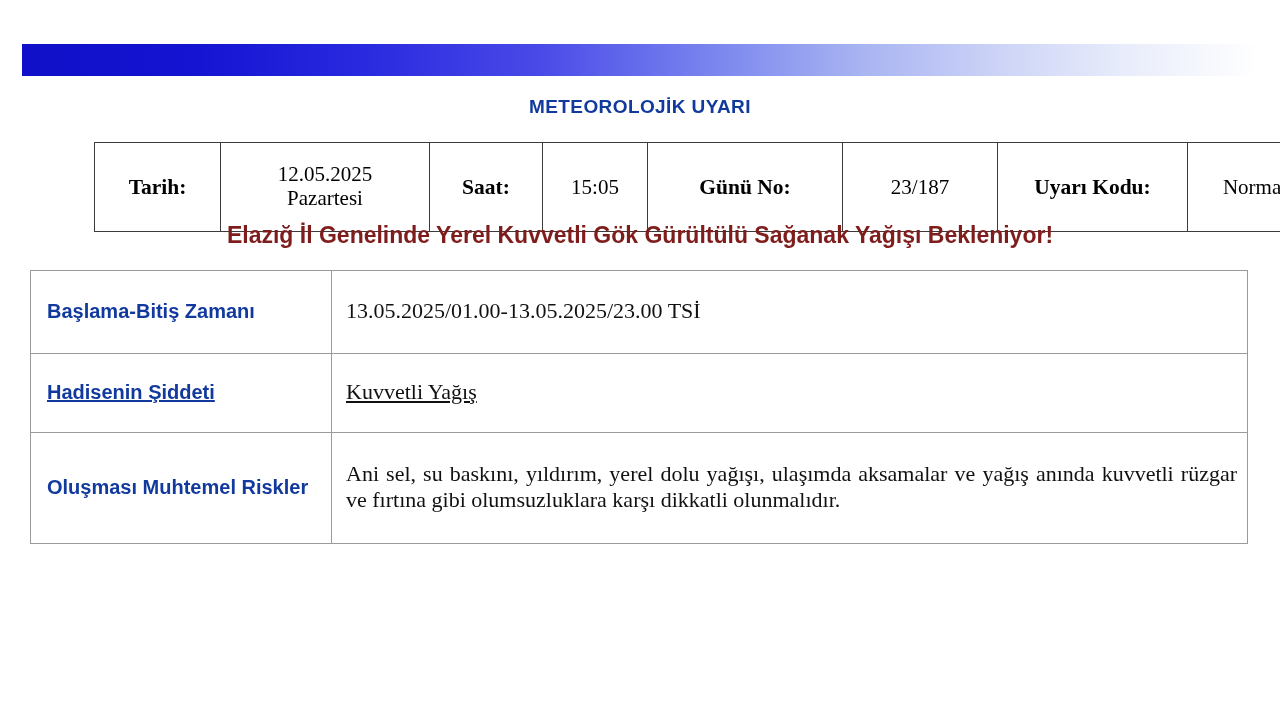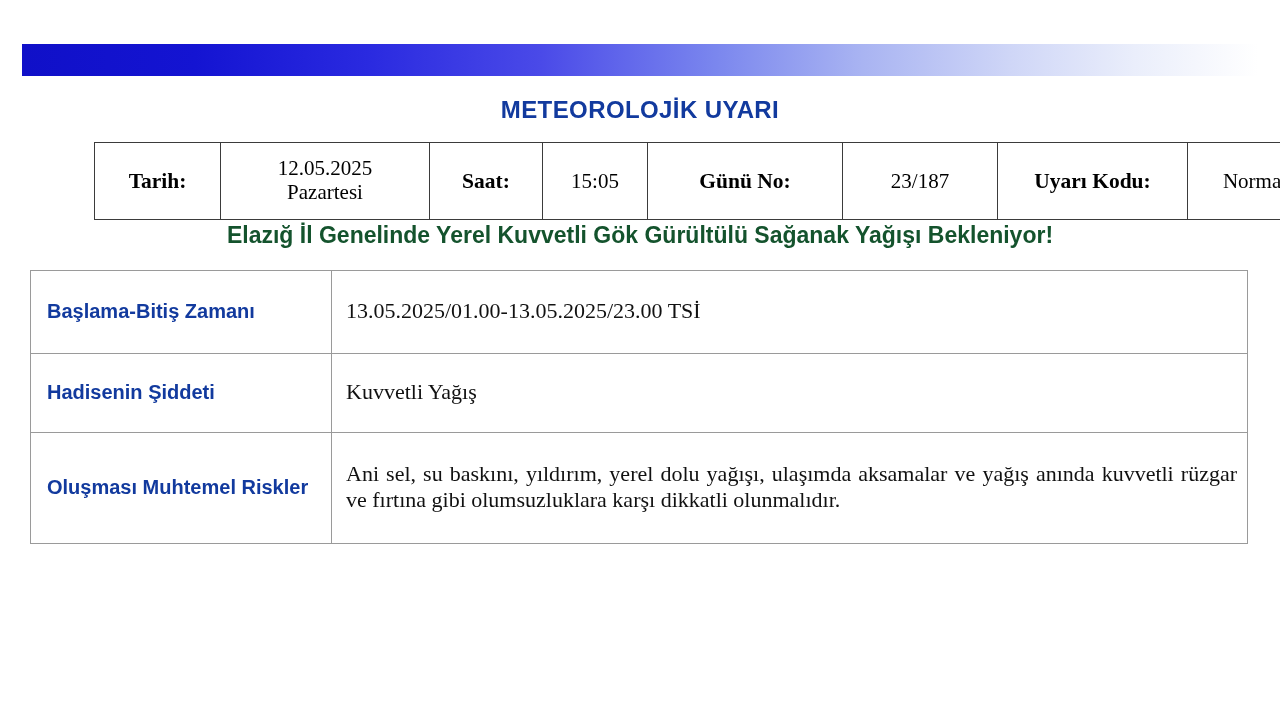--- a/index.html
+++ b/index.html
@@ -41,41 +41,41 @@
   }
 
   .doc-title {
     position: absolute;
     left: 0;
     top: 96px;
     width: 1280px;
     text-align: center;
     font-family: "Liberation Sans", sans-serif;
     font-weight: bold;
-    font-size: 24px;
+    font-size: 19px;
     letter-spacing: 0.4px;
     color: #123a9e;
   }
 
   
   .info-table {
     position: absolute;
     left: 94px;
     top: 142px;
     width: 1124px;
     border-collapse: collapse;
     table-layout: fixed;
   }
   .info-table td {
     border: 1px solid #3b3b3b;
     height: 72px;
     vertical-align: middle;
     text-align: center;
     font-size: 21px;
-    padding: 2px 6px;
+    padding: 8px 6px;
   }
   .info-table td.lbl {
     font-weight: bold;
     font-size: 21.5px;
   }
   .info-table td.val {
     font-weight: normal;
   }
   .val-two-line {
     line-height: 1.12;
@@ -83,21 +83,21 @@
 
   .alert-headline {
     position: absolute;
     left: 0;
     top: 222px;
     width: 1280px;
     text-align: center;
     font-family: "Liberation Sans", sans-serif;
     font-weight: bold;
     font-size: 23px;
-    color: #14532d;
+    color: #7f1d1d;
   }
 
   
   .detail-table {
     position: absolute;
     left: 30px;
     top: 270px;
     width: 1218px;
     border-collapse: collapse;
     table-layout: fixed;
@@ -123,21 +123,21 @@
     text-align: justify;
     color: #111111;
   }
   .value.bold-val {
     font-weight: normal;
     font-size: 23px;
   }
   .row-hadise td { height: 92px; }
   .row-yer td { height: 68px; }
   .row-zaman td { height: 64px; }
-  .row-siddet td { height: 60px; }
+  .row-siddet td { height: 60px; text-decoration: underline; }
   .row-riskler td { height: 92px; }
 </style>
 </head>
 <body>
 
 <div class="page">
 
   <div class="gradient-bar"></div>
 
   <div class="doc-title">METEOROLOJİK UYARI</div>

